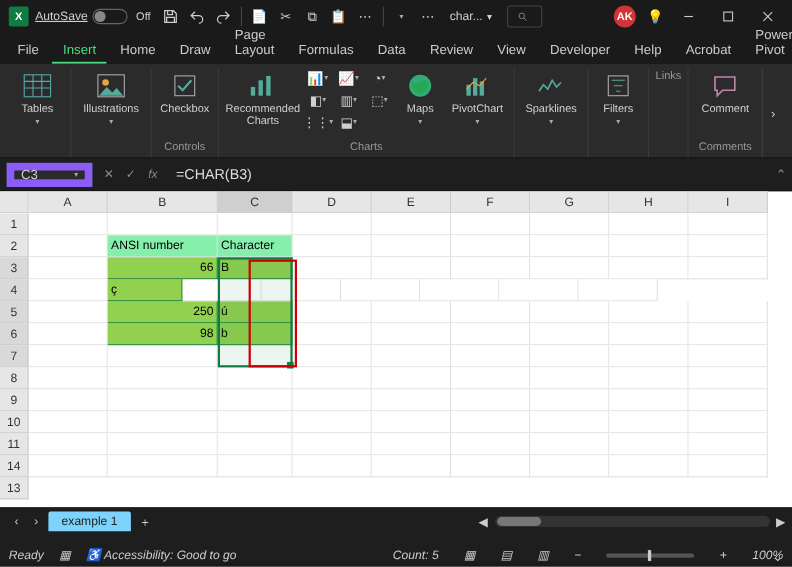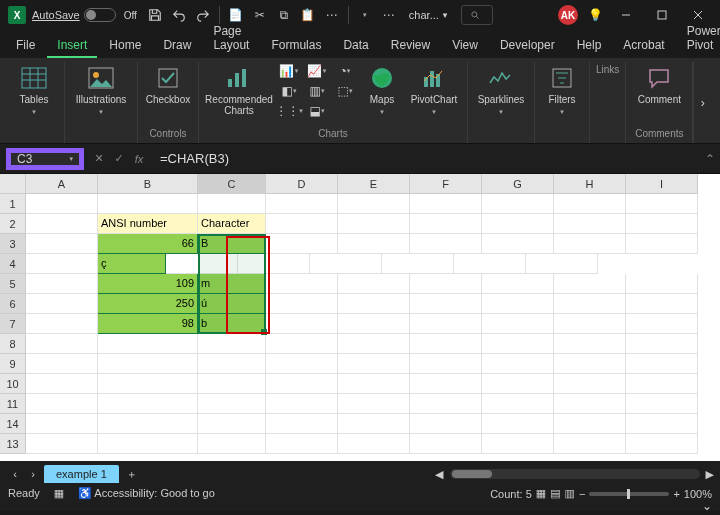--- a/index.html
+++ b/index.html
@@ -25,55 +25,55 @@
   .group-row { display:flex; gap:4px; align-items:flex-start; height:64px;}
   .group-label { font-size:10px; color:#999; height:16px; line-height:16px;}
   .bigbtn { width:48px; display:flex; flex-direction:column; align-items:center; gap:2px; padding-top:2px;}
   .bigbtn .ic { width:28px;height:28px; display:flex;align-items:center;justify-content:center;}
   .bigbtn .lbl { font-size:10px; text-align:center; line-height:11px;}
   .chev-sm { font-size:7px; color:#aaa;}
   .stack { display:flex; flex-direction:column; gap:2px;}
   .smbtn { width:24px;height:18px;display:flex;align-items:center;justify-content:center;}
   .ribbon-collapse { width:18px; display:flex; align-items:center; justify-content:center; border-left:1px solid #3a3a3a;}
   .formula-bar { height:30px; background:#1e1e1e; display:flex; align-items:center; border-bottom:1px solid #111;}
-  .namebox { width:78px; height:22px; background:#2b2b2b; margin-left:6px; display:flex; align-items:center; padding:0 6px; font-size:12px; border:5px solid #8b5cf6; justify-content:space-between;}
+  .namebox { width:78px; height:22px; background:#2b2b2b; margin-left:6px; display:flex; align-items:center; padding:0 6px; font-size:12px; border:7px solid #8b5cf6; justify-content:space-between;}
   .fx-btns { display:flex; gap:2px; margin:0 6px;}
   .fx-btns span{ width:18px;height:22px;display:flex;align-items:center;justify-content:center;font-size:11px;color:#888;}
   .fx-input { flex:1; padding:0 6px; font-size:13px; color:#ddd;}
   .fb-expand { width:20px; text-align:center; color:#888;}
   .grid-wrap { position:relative; height:287px; background:#fff; }
   .col-headers { display:flex; height:20px; position:sticky; top:0;}
   .corner{ width:26px; background:#e6e6e6; border-right:1px solid #ccc; border-bottom:1px solid #ccc;}
   .ch { width:72px; background:#e6e6e6; border-right:1px solid #ccc; border-bottom:1px solid #ccc; text-align:center; font-size:11px; line-height:20px; color:#333;}
   .ch.sel{ background:#cfcfcf;}
   .body{ display:flex;}
   .row-headers{ width:26px;}
   .rh{ height:20px; background:#e6e6e6; border-right:1px solid #ccc; border-bottom:1px solid #ccc; text-align:center; font-size:11px; line-height:20px; color:#333;}
   .rh.sel{ background:#d9d9d9;}
   .cells{ position:relative;}
   .row{ display:flex;}
   .cell{ width:72px; height:20px; border-right:1px solid #e0e0e0; border-bottom:1px solid #e0e0e0; font-size:11px; padding:0 3px; line-height:19px; background:#fff; color:#000; overflow:hidden;}
   
   .ch.colB,.cell.colB{width:100px;}
   .ch.colC,.cell.colC{width:68px;}
-  .hdr-orange{ background:#fef9c3; color:#000;}
+  .hdr-orange{ background:#86efac; color:#000;}
   .data-green{ background:#92d050; border-bottom:1px solid #107c41; border-right:1px solid #107c41;}
   .num{ text-align:right;}
   .sel-range{ position:absolute; border:2px solid #107c41; background:rgba(16,124,65,0.08); pointer-events:none;}
   .sel-range::after{content:"";position:absolute;right:-3px;bottom:-3px;width:6px;height:6px;background:#107c41;}
   .red-box{position:absolute;border:2px solid #c00;pointer-events:none;}
   .sheet-bar{ height:26px; background:#1e1e1e; display:flex; align-items:center; padding:0 6px; color:#ccc; font-size:11px;}
   .sheet-nav{width:18px;text-align:center;}
   .sheet-tab{ background:#7dd3fc; color:#222; padding:3px 12px; border-radius:2px 2px 0 0; margin:0 2px; font-size:11px;}
   .sheet-add{ width:22px; text-align:center;}
   .hscroll{ flex:1; display:flex; justify-content:flex-end; align-items:center;}
   .scrollbar{ width:250px;height:10px;background:#333;border-radius:5px;position:relative;margin:0 6px;}
   .scrollbar .thumb{position:absolute;left:2px;top:1px;width:40px;height:8px;background:#777;border-radius:4px;}
-  .status{ height:24px; background:#1e1e1e; display:flex; align-items:flex-start; padding:0 8px; font-size:11px; color:#ccc; gap:14px;}
-  .status .right{margin-left:auto;display:flex;align-items:center;gap:4px;}
+  .status{ height:24px; background:#1e1e1e; display:flex; align-items:flex-end; padding:0 8px; font-size:11px; color:#ccc; gap:14px;font-style:italic;}
+  .status .right{margin-left:auto;display:flex;align-items:center;gap:23px;}
   .zoom-slider{width:80px;height:4px;background:#555;position:relative;border-radius:2px;}
   .zoom-slider .zk{position:absolute;top:-3px;left:38px;width:3px;height:10px;background:#ccc;}
   svg{display:block;}
 </style>
 </head>
 <body>
 
 <div class="titlebar">
   <div class="xl-logo">X</div>
   <span class="autosave-label">AutoSave</span>
@@ -382,31 +382,20 @@
           <div class="cell colC data-green">ç</div>
           <div class="cell colD"></div>
           <div class="cell colE"></div>
           <div class="cell colF"></div>
           <div class="cell colG"></div>
           <div class="cell colH"></div>
           <div class="cell colI"></div>
         </div>
         <div class="row">
           <div class="cell colA"></div>
-          <div class="cell colB data-green num">109</div>
-          <div class="cell colC data-green">m</div>
-          <div class="cell colD"></div>
-          <div class="cell colE"></div>
-          <div class="cell colF"></div>
-          <div class="cell colG"></div>
-          <div class="cell colH"></div>
-          <div class="cell colI"></div>
-        </div>
-        <div class="row">
-          <div class="cell colA"></div>
           <div class="cell colB data-green num">250</div>
           <div class="cell colC data-green">ú</div>
           <div class="cell colD"></div>
           <div class="cell colE"></div>
           <div class="cell colF"></div>
           <div class="cell colG"></div>
           <div class="cell colH"></div>
           <div class="cell colI"></div>
         </div>
         <div class="row">

